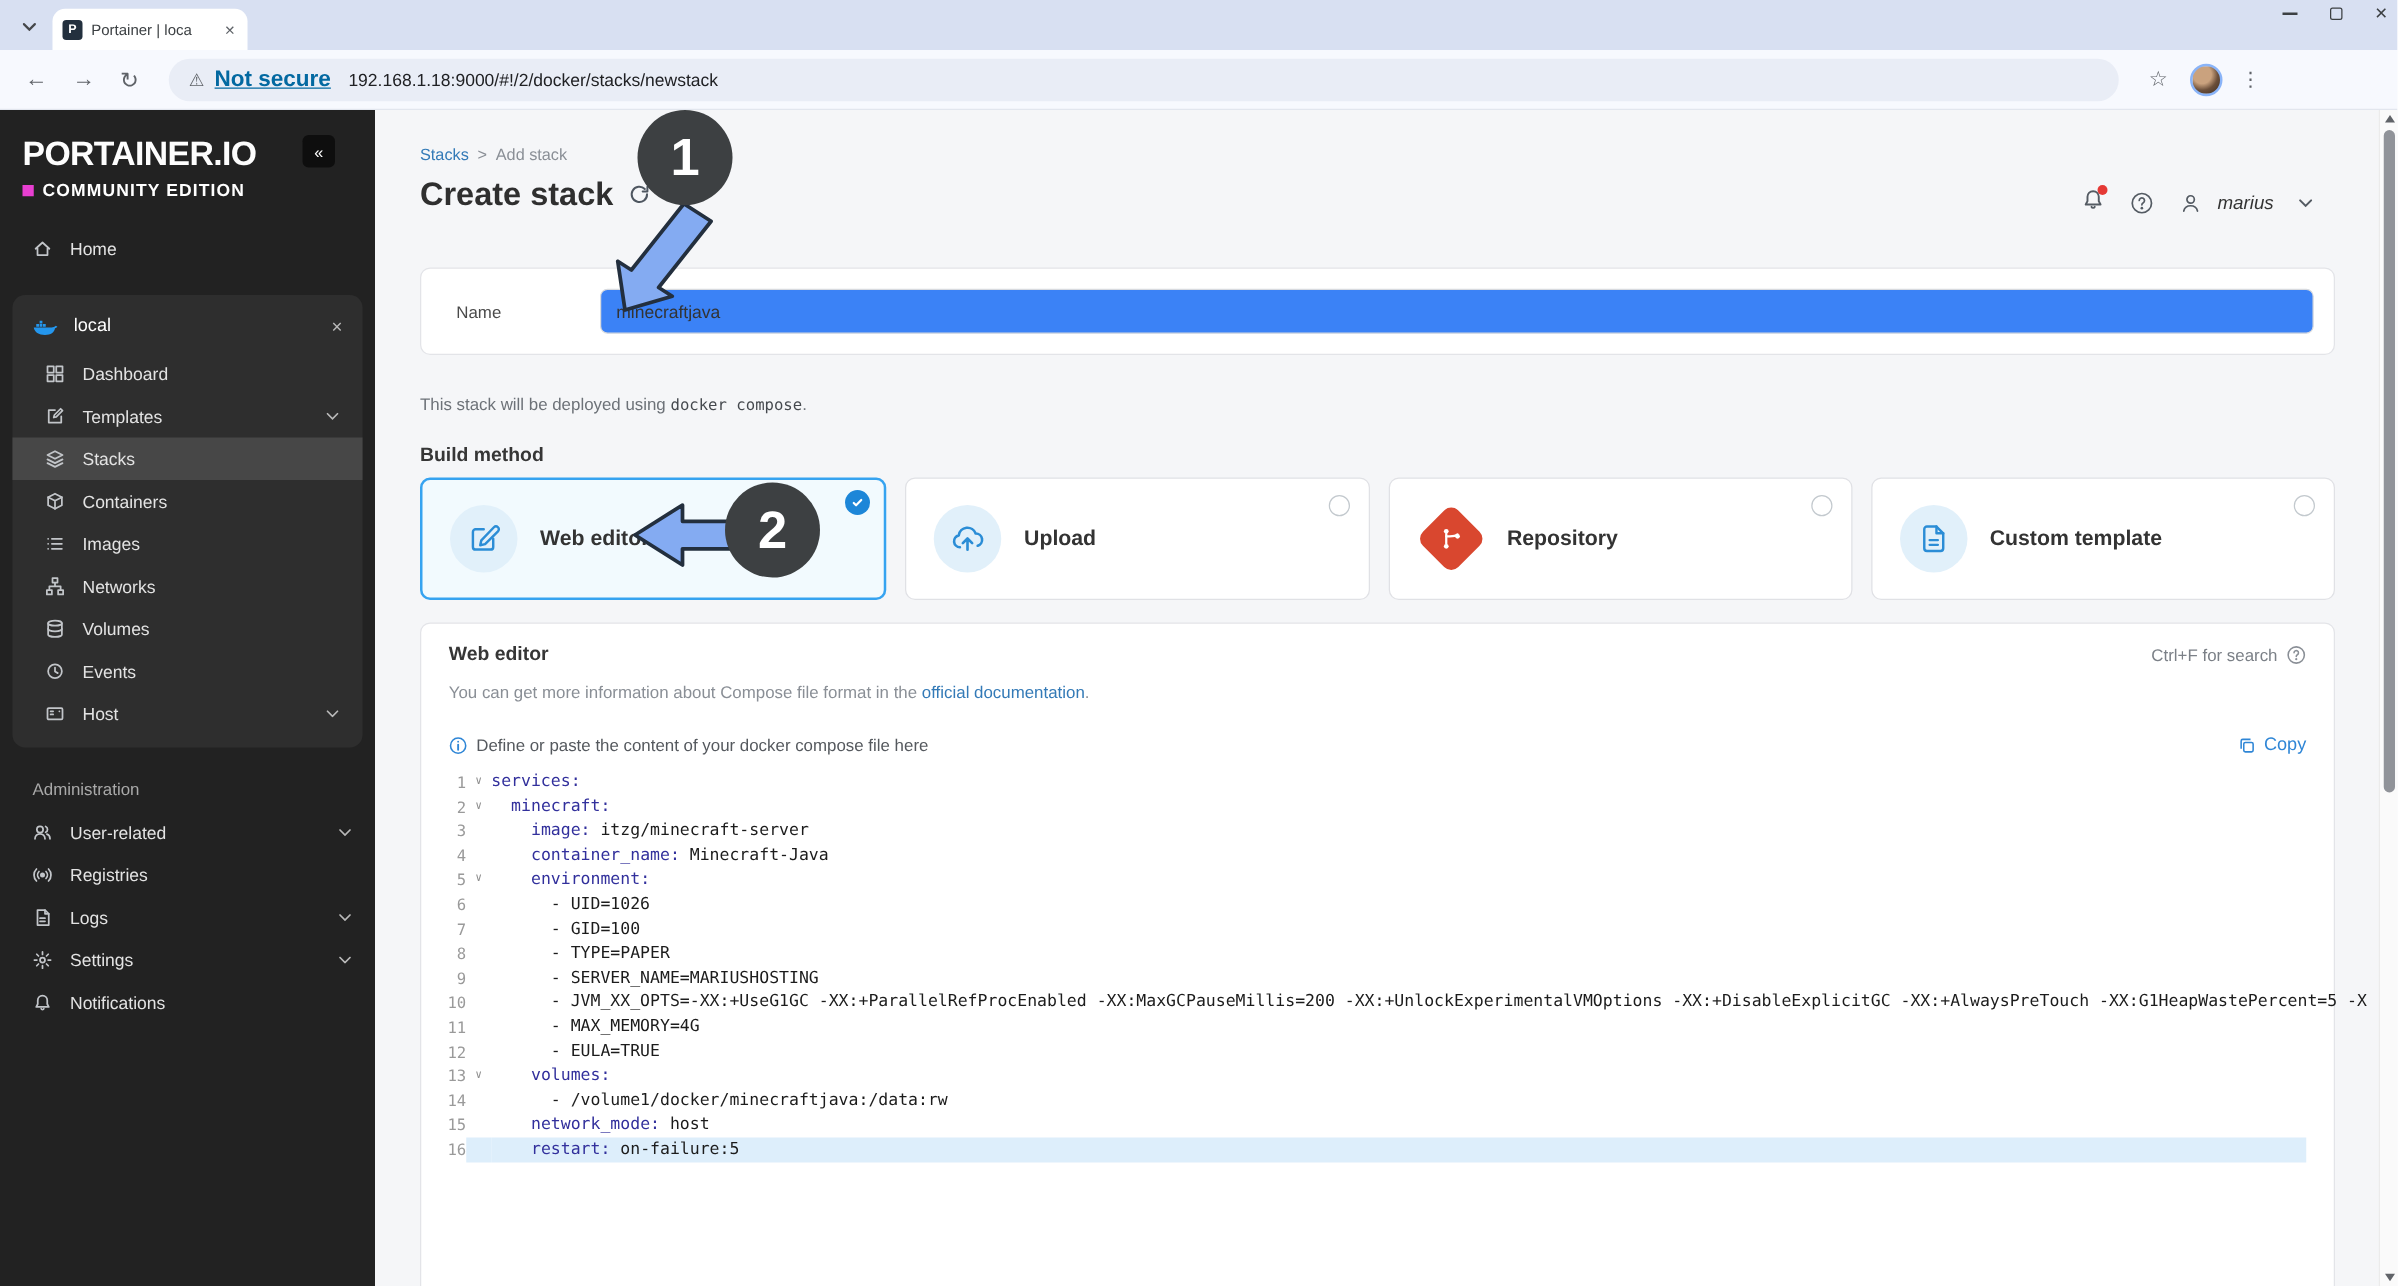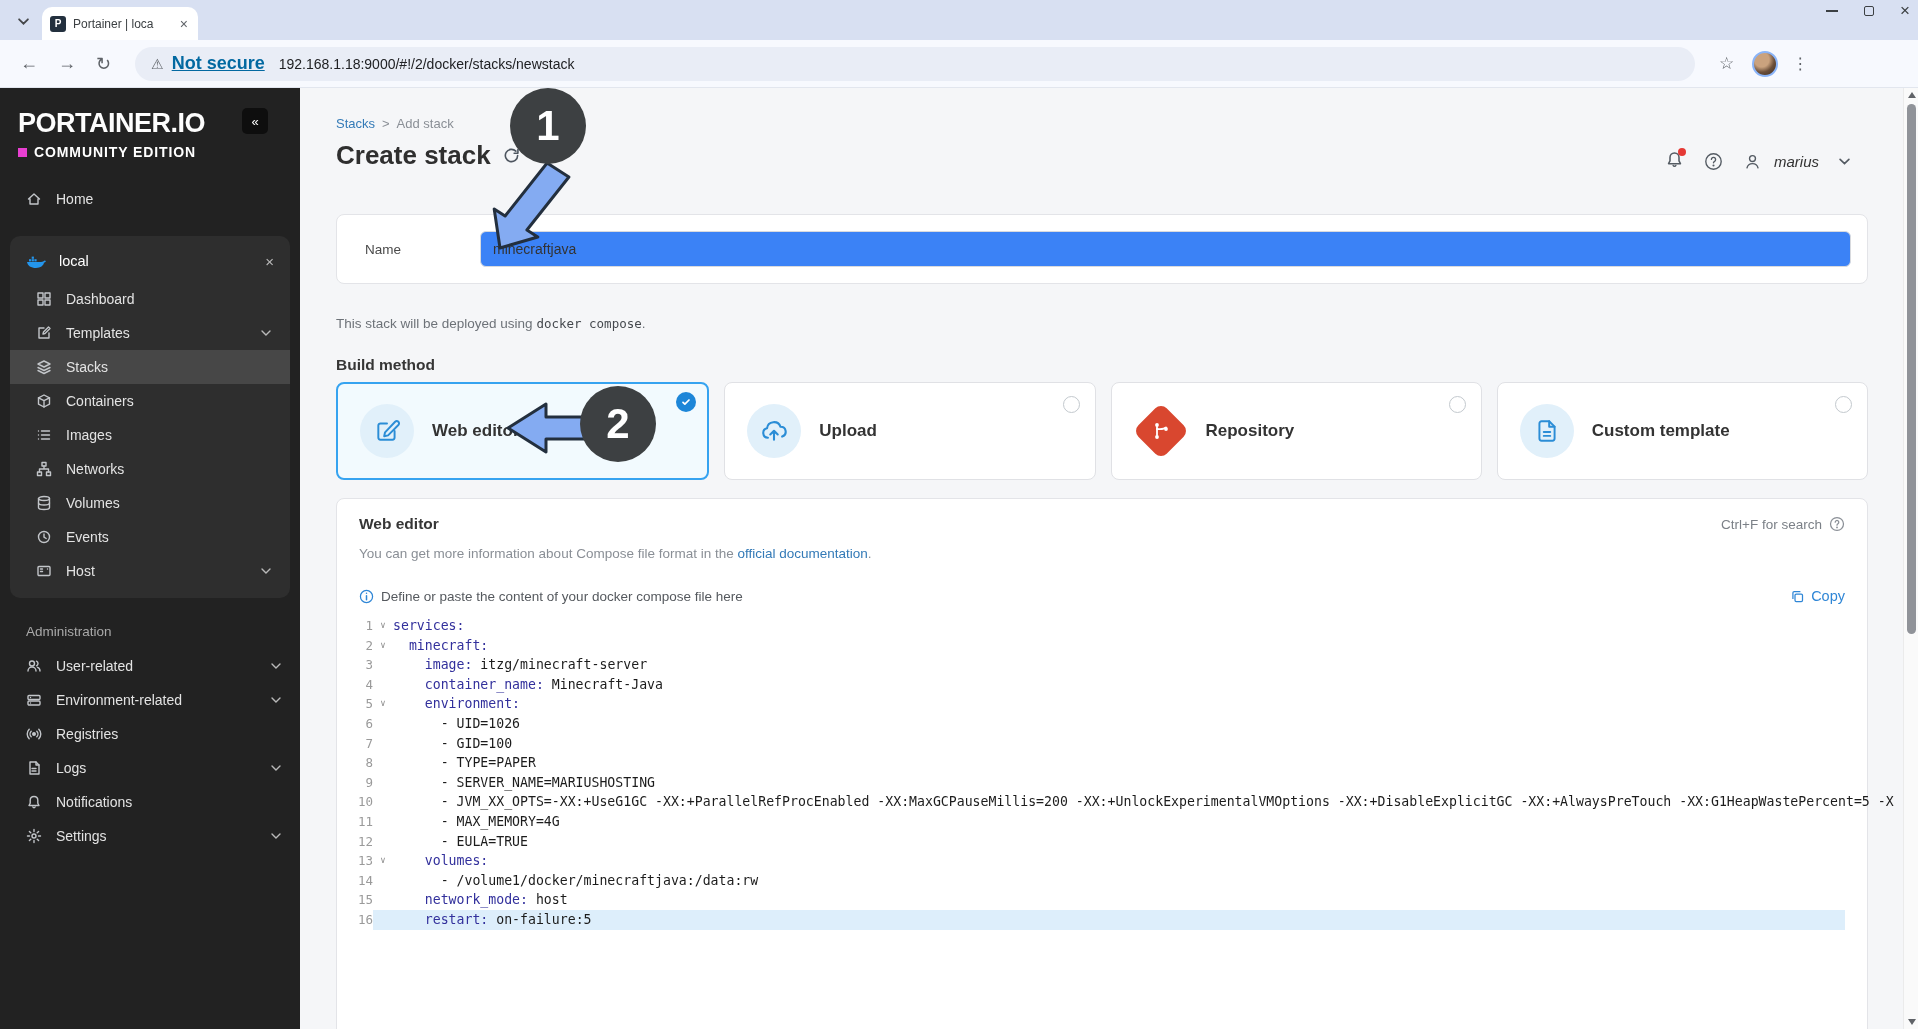--- a/index.html
+++ b/index.html
@@ -264,62 +264,51 @@
           <path d="M2 13c0-2.2 1.8-4 4-4s4 1.8 4 4"></path>
           <path d="M10.5 3.2a2.5 2.5 0 0 1 0 4.6M11.5 9.3c1.6.5 2.5 2 2.5 3.7"></path>
         </svg>
       <span>User-related</span>
       <svg class="chev-right" width="10" height="6" viewBox="0 0 10 6">
           <path d="M1 1l4 4 4-4" stroke="#b9b9b9" stroke-width="1.4" fill="none" stroke-linecap="round"></path>
         </svg>
     </div>
     <div class="side-row">
       <svg class="icon-st" width="16" height="16" viewBox="0 0 16 16">
-          <rect x="2" y="3.5" width="12" height="4" rx="1"></rect>
-          <rect x="2" y="9" width="12" height="4" rx="1"></rect>
-          <path d="M4.5 5.5h.01M4.5 11h.01"></path>
-        </svg>
-      <span>Environment-related</span>
-      <svg class="chev-right" width="10" height="6" viewBox="0 0 10 6">
-          <path d="M1 1l4 4 4-4" stroke="#b9b9b9" stroke-width="1.4" fill="none" stroke-linecap="round"></path>
-        </svg>
-    </div>
-    <div class="side-row">
-      <svg class="icon-st" width="16" height="16" viewBox="0 0 16 16">
           <circle cx="8" cy="8" r="1.3" fill="#c2c5c9"></circle>
           <path d="M5.2 10.8a4 4 0 0 1 0-5.6M10.8 5.2a4 4 0 0 1 0 5.6M3.2 12.8a6.8 6.8 0 0 1 0-9.6M12.8 3.2a6.8 6.8 0 0 1 0 9.6"></path>
         </svg>
       <span>Registries</span>
     </div>
     <div class="side-row">
       <svg class="icon-st" width="16" height="16" viewBox="0 0 16 16">
           <path d="M4 2h6l3 3v9H4z"></path>
           <path d="M10 2v3h3M6 8.5h4M6 11h4"></path>
         </svg>
       <span>Logs</span>
       <svg class="chev-right" width="10" height="6" viewBox="0 0 10 6">
           <path d="M1 1l4 4 4-4" stroke="#b9b9b9" stroke-width="1.4" fill="none" stroke-linecap="round"></path>
         </svg>
     </div>
     <div class="side-row">
       <svg class="icon-st" width="16" height="16" viewBox="0 0 16 16">
-          <path d="M8 2.5c-2.3 0-3.8 1.7-3.8 3.8v2.9L3 11.5h10l-1.2-2.3V6.3C11.8 4.2 10.3 2.5 8 2.5z"></path>
-          <path d="M6.9 13a1.2 1.2 0 0 0 2.2 0"></path>
-        </svg>
-      <span>Notifications</span>
-    </div>
-    <div class="side-row">
-      <svg class="icon-st" width="16" height="16" viewBox="0 0 16 16">
           <circle cx="8" cy="8" r="2"></circle>
           <path d="M8 1.5v2M8 12.5v2M1.5 8h2M12.5 8h2M3.4 3.4l1.4 1.4M11.2 11.2l1.4 1.4M12.6 3.4l-1.4 1.4M4.8 11.2l-1.4 1.4"></path>
         </svg>
       <span>Settings</span>
       <svg class="chev-right" width="10" height="6" viewBox="0 0 10 6">
           <path d="M1 1l4 4 4-4" stroke="#b9b9b9" stroke-width="1.4" fill="none" stroke-linecap="round"></path>
         </svg>
+    </div>
+    <div class="side-row">
+      <svg class="icon-st" width="16" height="16" viewBox="0 0 16 16">
+          <path d="M8 2.5c-2.3 0-3.8 1.7-3.8 3.8v2.9L3 11.5h10l-1.2-2.3V6.3C11.8 4.2 10.3 2.5 8 2.5z"></path>
+          <path d="M6.9 13a1.2 1.2 0 0 0 2.2 0"></path>
+        </svg>
+      <span>Notifications</span>
     </div>
   </div>
 
   <div class="main">
     <div class="breadcrumb">
       <span class="crumb-link">Stacks</span>
       <span>&gt;</span>
       <span>Add stack</span>
     </div>
     <div class="page-title-row">

